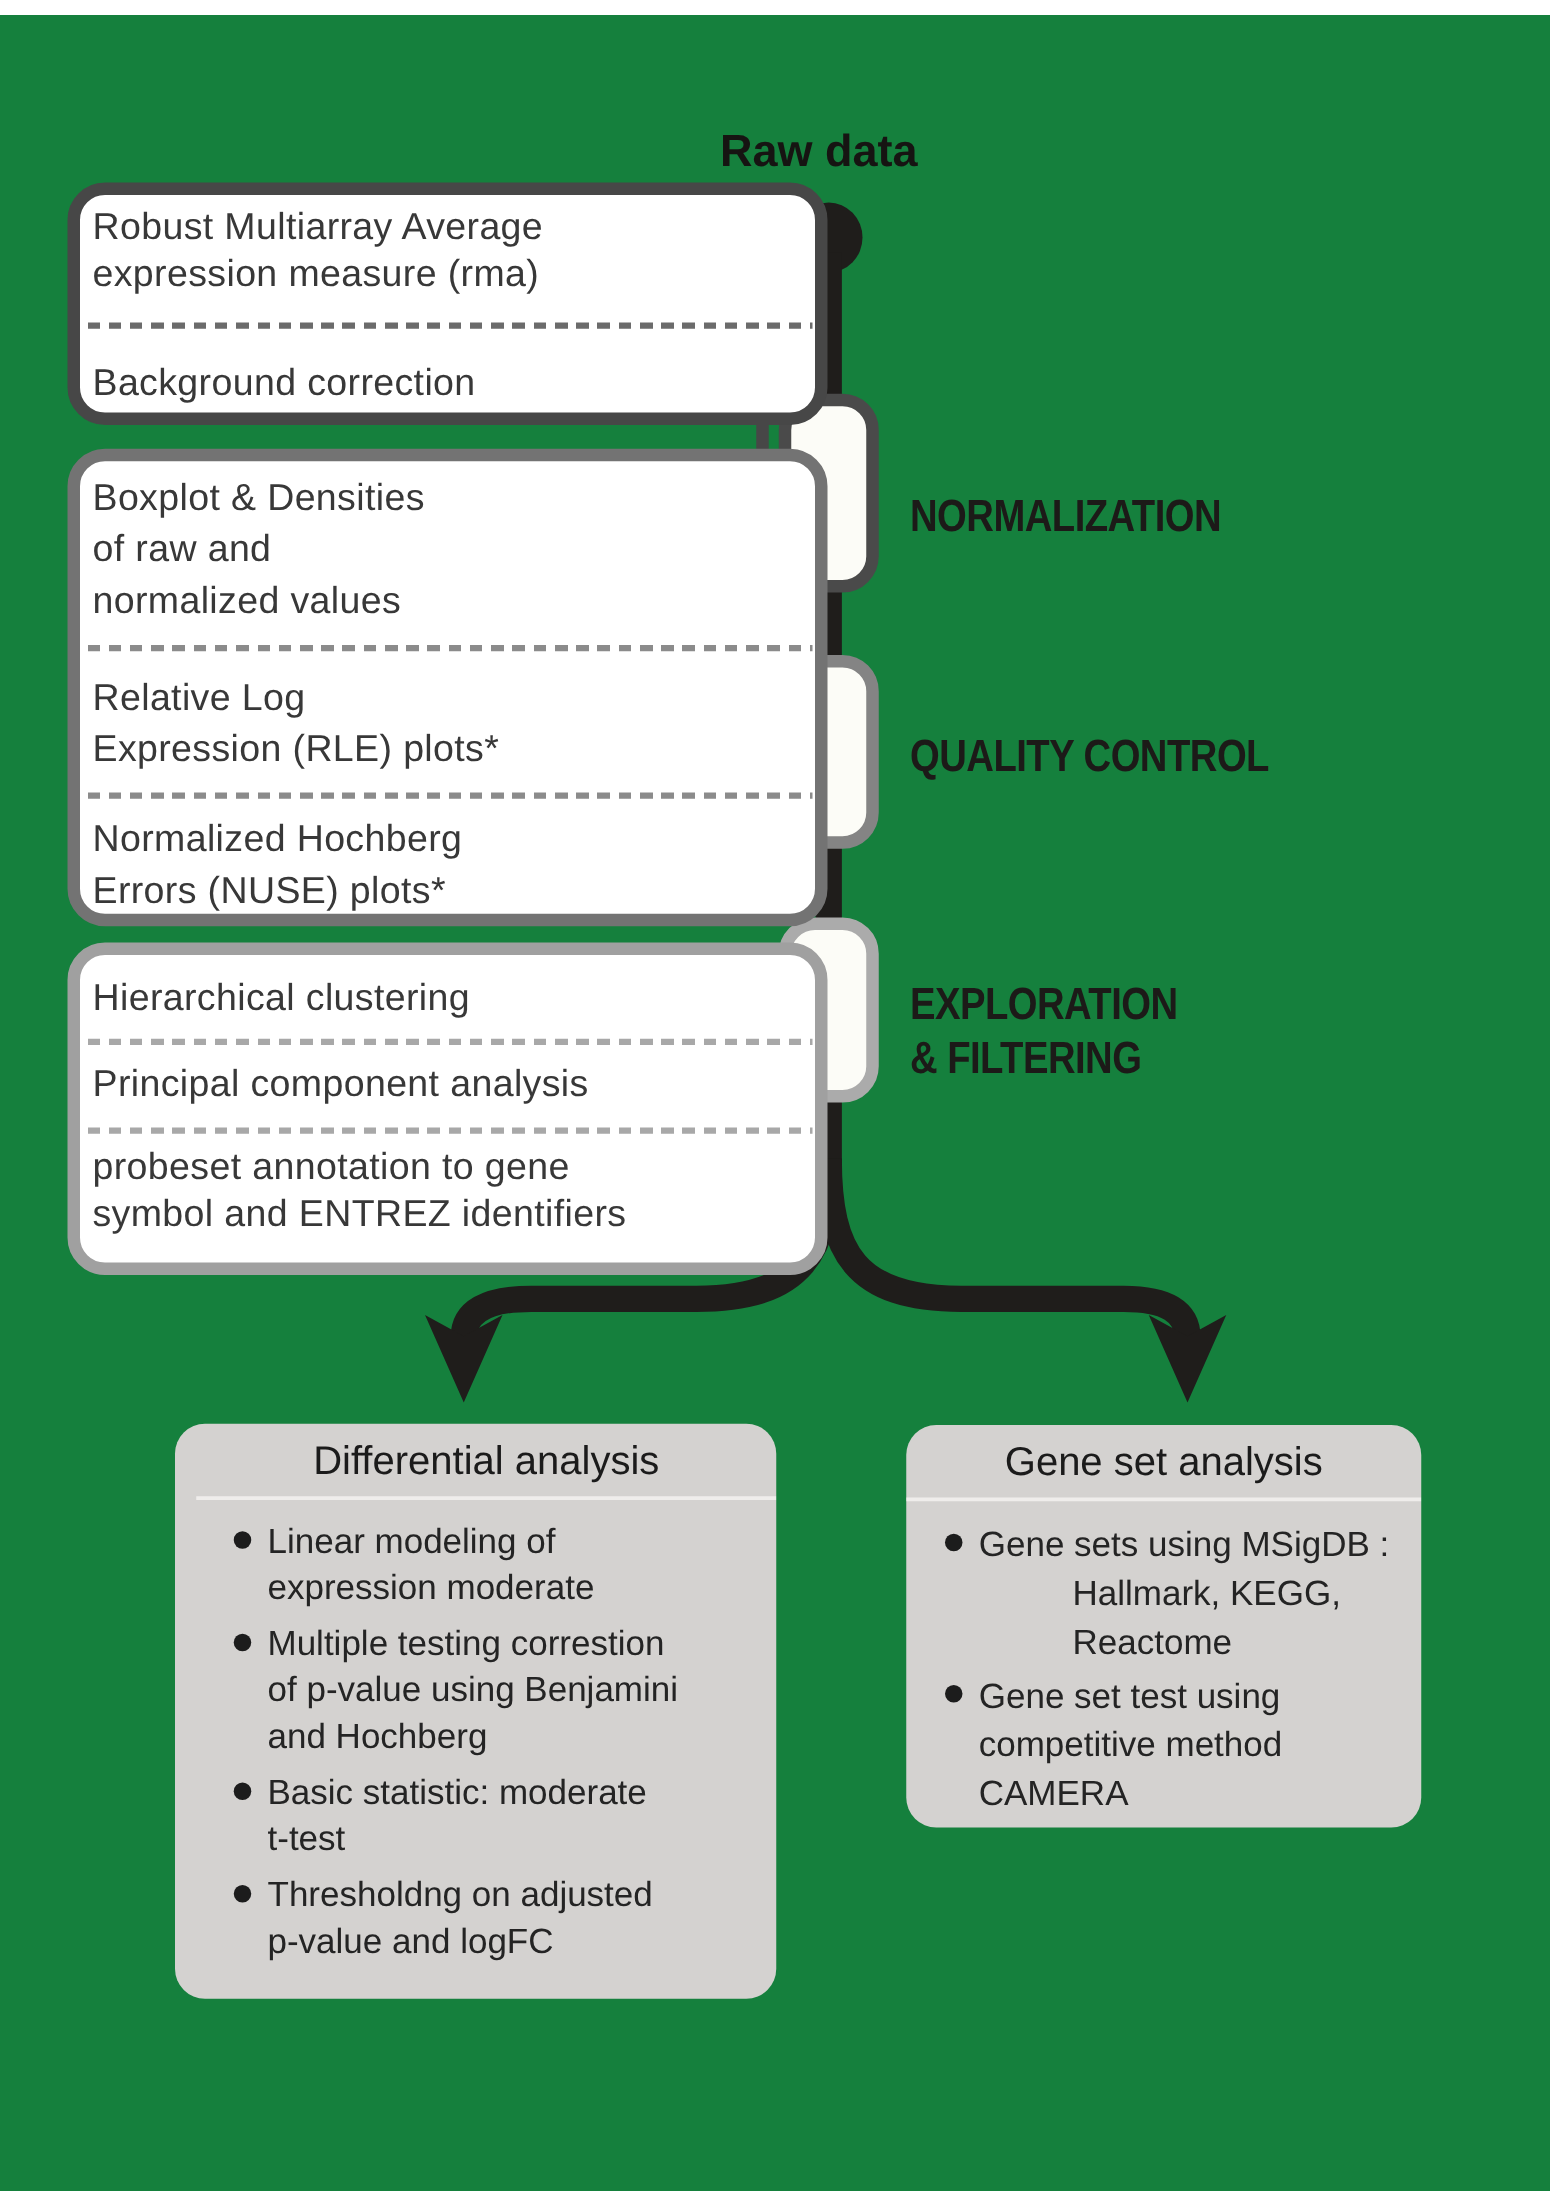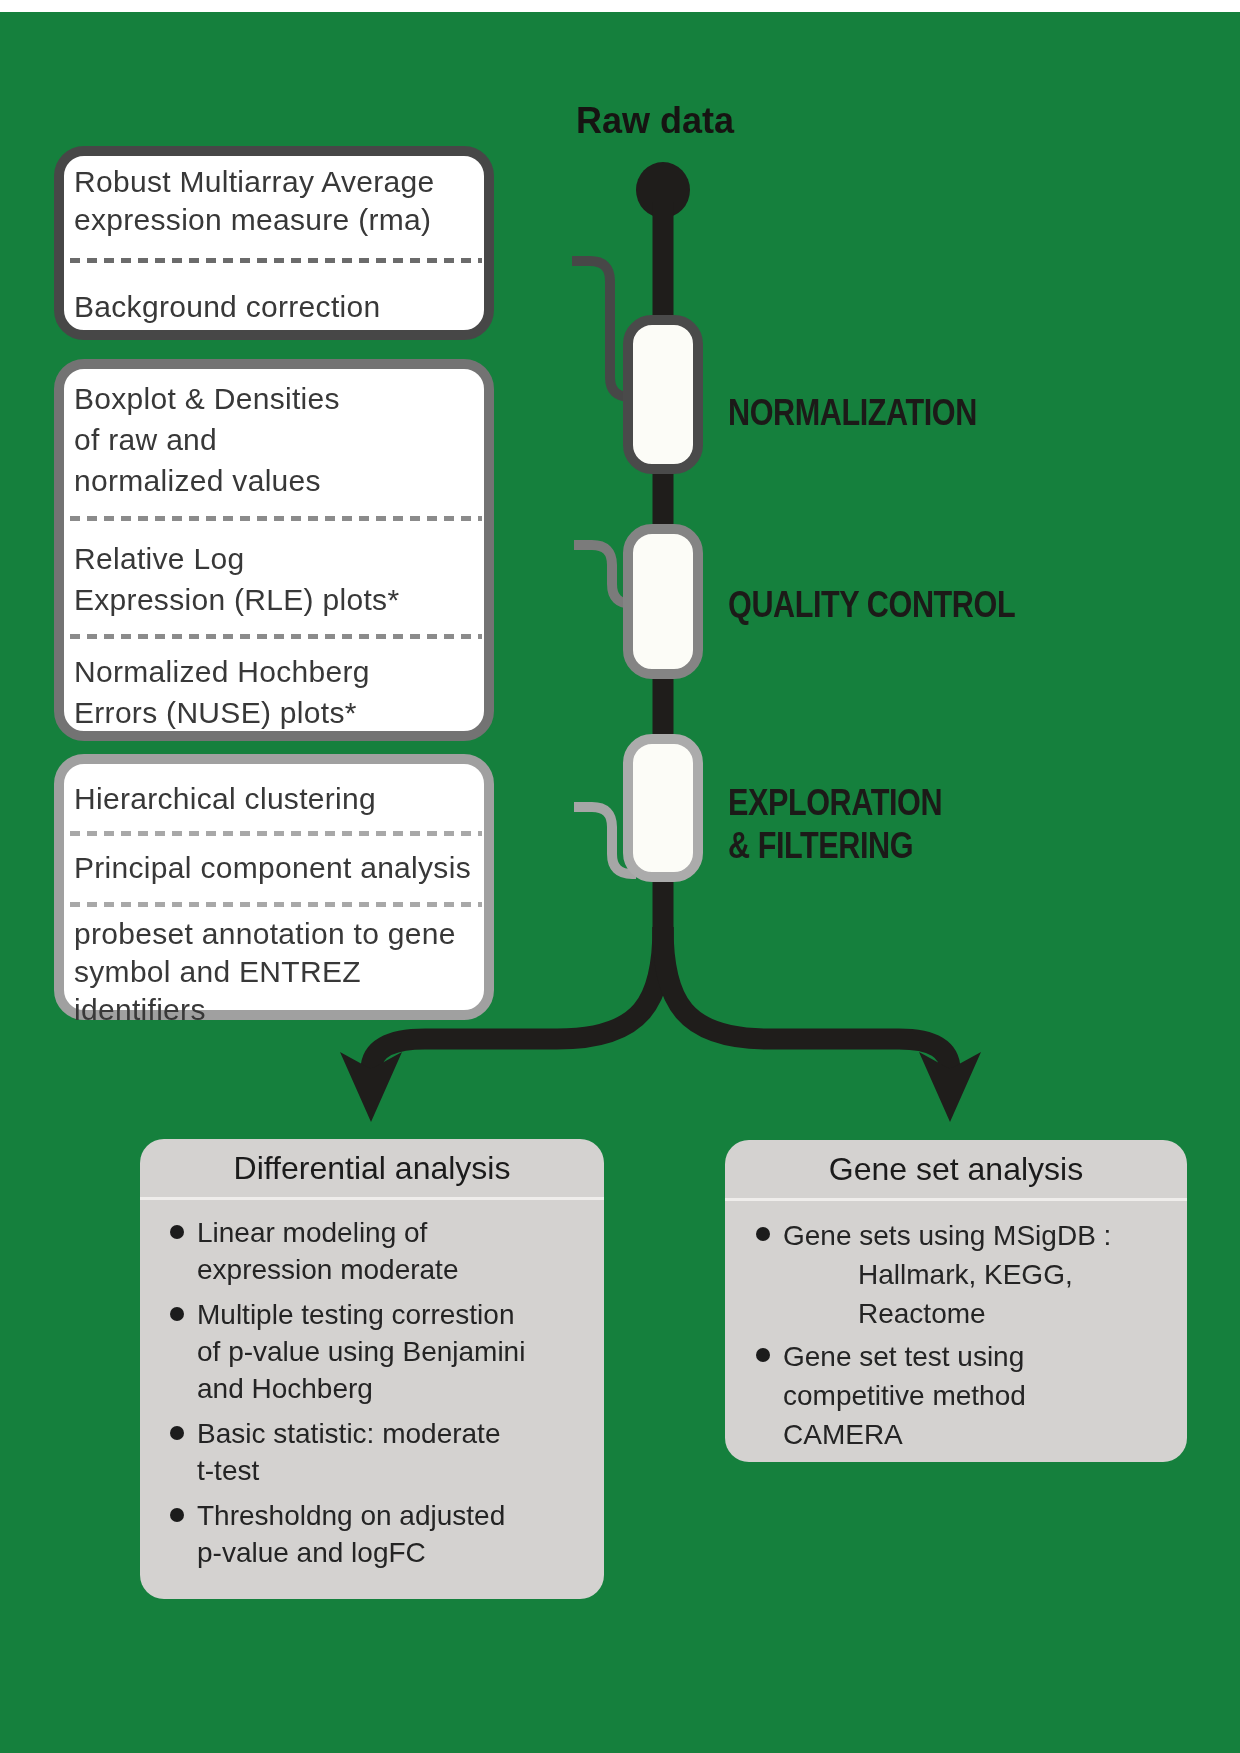--- a/index.html
+++ b/index.html
@@ -15,21 +15,21 @@
   #canvas{position:relative;width:1240px;height:1753px;background:#15803d;overflow:hidden;margin-top:12px;}
   #flow-svg{position:absolute;left:0;top:0;}
 
   .raw-label{
     position:absolute;left:576px;top:88px;
     font-size:36px;font-weight:bold;color:#161412;white-space:nowrap;
   }
 
   
   .pbox{
-    position:absolute;left:54px;width:440px;box-sizing:border-box;
+    position:absolute;left:54px;width:608px;box-sizing:border-box;
     background:#ffffff;border-style:solid;border-width:10px;border-radius:30px;
     color:var(--text);font-size:30px;letter-spacing:.3px;
   }
   #pbox-1{top:134px;height:194px;border-color:var(--box1);line-height:38px;}
   #pbox-2{top:347px;height:382px;border-color:var(--box2);line-height:41px;}
   #pbox-3{top:742px;height:266px;border-color:var(--box3);line-height:38px;}
   .pbox-section{position:absolute;left:10px;right:6px;}
   .pbox-divider{position:absolute;left:6px;right:2px;height:5px;}
   #pbox-1 .pbox-divider{background:repeating-linear-gradient(90deg,var(--div1) 0 10px,transparent 10px 17px);}
   #pbox-2 .pbox-divider{background:repeating-linear-gradient(90deg,var(--div2) 0 10px,transparent 10px 17px);}
@@ -43,22 +43,22 @@
   }
   #stage-label-1{top:379px;}
   #stage-label-2{top:571px;}
   #stage-label-3{top:769px;}
 
   
   .rbox{
     position:absolute;background:var(--result-fill);border-radius:24px;
     color:#242424;overflow:hidden;
   }
-  #rbox-left{left:140px;top:1127px;width:464px;height:460px;}
-  #rbox-right{left:725px;top:1128px;width:462px;height:322px;}
+  #rbox-left{left:140px;top:1127px;width:464px;height:460px;padding-left:17px;}
+  #rbox-right{left:725px;top:1128px;width:412px;height:322px;}
   .rbox-title{
     height:58px;display:flex;align-items:center;justify-content:center;
     font-size:32px;color:#1b1b1b;
   }
   .rbox-sep{height:3px;background:var(--result-sep);}
   .rbox-body{padding:14px 12px 0 57px;font-size:28px;line-height:37px;}
   #rbox-right .rbox-body{padding:15px 8px 0 58px;line-height:39px;}
   .bullet-item{position:relative;margin-bottom:8px;}
   #rbox-right .bullet-item{margin-bottom:4px;}
   .bullet-dot{

